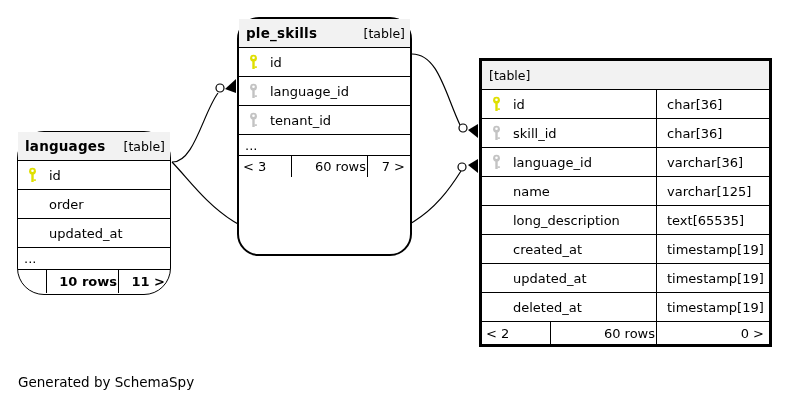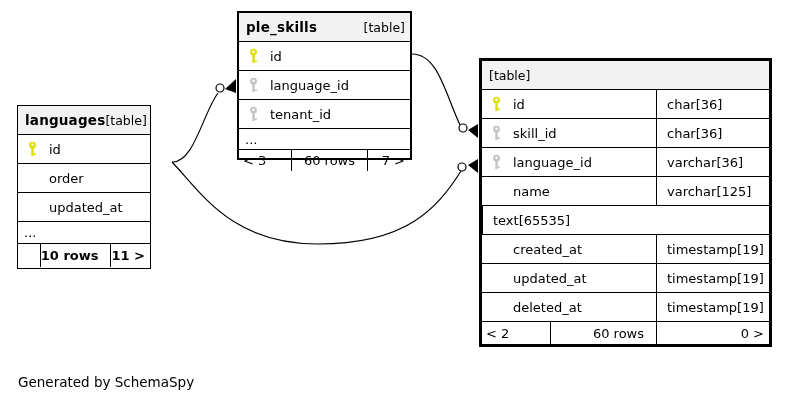--- a/index.html
+++ b/index.html
@@ -39,34 +39,34 @@
     box-sizing:border-box;border-left:1px solid #000;height:100%;
     display:flex;align-items:center;padding-left:10px;white-space:nowrap;
   }
   .name-cell{display:flex;align-items:center;height:100%;flex:0 0 auto;box-sizing:border-box;padding-left:8px;}
 
   .tbl-footer{display:flex;box-sizing:border-box;}
   .tbl-footer .fcell{
     box-sizing:border-box;height:100%;display:flex;align-items:center;white-space:nowrap;
   }
   .fcell.fleft{padding-left:4px;border-right:1px solid #000;}
-  .fcell.fmid{justify-content:flex-end;padding-right:12px;border-right:1px solid #000;}
+  .fcell.fmid{justify-content:flex-end;padding-right:1px;border-right:1px solid #000;}
   .fcell.fright{justify-content:flex-end;padding-right:5px;}
 
   
-  .lang{left:17px;top:105px;width:134px;height:164px;}
+  .lang{left:17px;top:131px;width:154px;height:164px;border-radius:27px;}
   .lang .tbl-header{border-bottom-width:1px;}
   .lang .row,.lang .tbl-header{font-size:13px;}
   .lang .tbl-footer{height:23px;font-size:13px;font-weight:bold;}
   .lang .fleft{width:29px;}
   .lang .fmid{width:72px;}
   .lang .fright{flex:1;}
 
   
-  .sk{left:237px;top:11px;width:175px;height:149px;}
+  .sk{left:237px;top:17px;width:175px;height:239px;border-radius:22px;}
   .sk .tbl-footer{height:21px;font-size:13px;}
   .sk .fleft{width:53px;}
   .sk .fmid{width:76px;}
   .sk .fright{flex:1;}
 
   
   .skt{left:479px;top:58px;width:293px;height:289px;}
   .skt .row{padding-left:0;}
   .skt .name-cell{width:174px;}
   .skt .type-cell{flex:1;}
@@ -226,20 +226,24 @@
       <span class="type-cell">varchar[36]</span>
     </div>
     <div class="row">
       <span class="name-cell">
         <span class="keyslot"></span>
         <span class="col-name">name</span>
       </span>
       <span class="type-cell">varchar[125]</span>
     </div>
     <div class="row">
+      <span class="name-cell">
+        <span class="keyslot"></span>
+        <span class="col-name">long_description</span>
+      </span>
       <span class="type-cell">text[65535]</span>
     </div>
     <div class="row">
       <span class="name-cell">
         <span class="keyslot"></span>
         <span class="col-name">created_at</span>
       </span>
       <span class="type-cell">timestamp[19]</span>
     </div>
     <div class="row">

